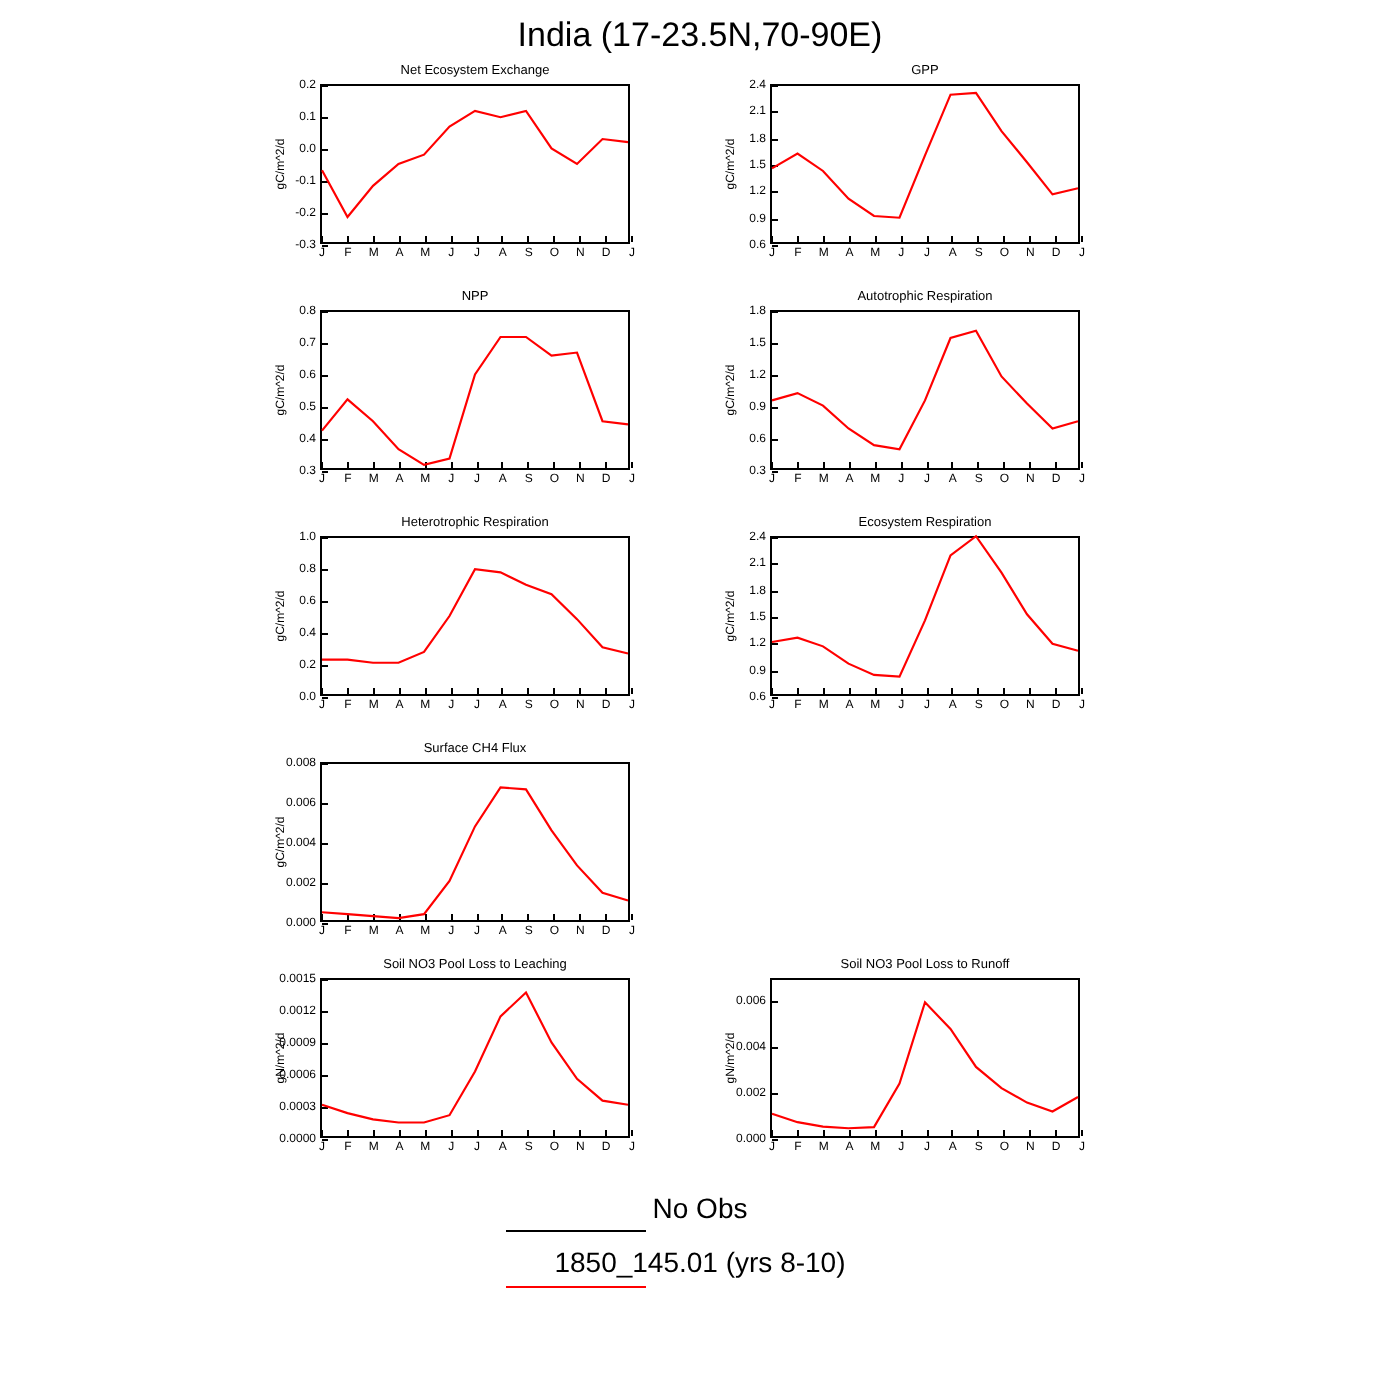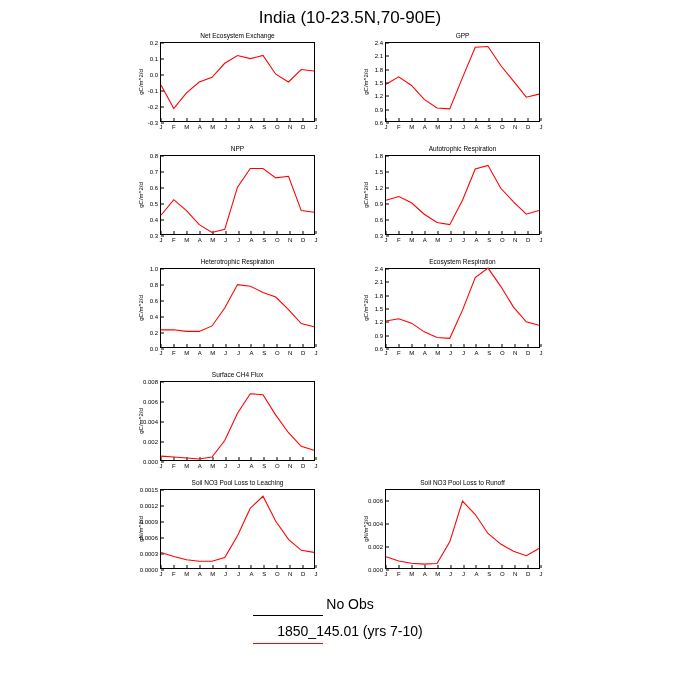--- a/index.html
+++ b/index.html
@@ -127,21 +127,21 @@
     left: 253px;
     top: 643px;
     width: 70px;
     height: 1.2px;
     background: #ff0000;
   }
 </style>
 </head>
 <body>
 
-<div id="page-title">India (10-23.5N,70-90E)</div>
+<div id="page-title">India (17-23.5N,70-90E)</div>
 
 <div id="panels">
     <div class="panel" style="left: 126px; top: 32px; width: 195px; height: 108px;">
       <div class="panel-title" style="left: 34px; width: 155px;">Net Ecosystem Exchange</div>
       <div class="ylabel" style="top: 50px;">gC/m^2/d</div>
       <div class="plot-area" style="width: 155px; height: 80px;">
         <div class="ytick" style="top: 80px;">-0.3</div>
         <div class="ytick-mark" style="top: 80px;"></div>
         <div class="ytick" style="top: 64px;">-0.2</div>
         <div class="ytick-mark" style="top: 64px;"></div>
@@ -555,14 +555,14 @@
         <div class="xtick-mark" style="left: 155px;"></div>
         <svg class="series-svg" viewBox="0 0 155 80" preserveAspectRatio="none">
           <path d="M0.00 68.57 L12.92 72.91 L25.83 75.20 L38.75 76.00 L51.67 75.43 L64.58 53.14 L77.50 11.43 L90.42 25.14 L103.33 44.57 L116.25 55.43 L129.17 62.86 L142.08 67.43 L155.00 60.00" fill="none" stroke="#ff0000" stroke-width="1.1"></path>
         </svg>
       </div>
     </div>
   </div>
 
 <div id="no-obs">No Obs</div>
 <div id="no-obs-line"></div>
-<div id="legend-label">1850_145.01 (yrs 7-10)</div>
+<div id="legend-label">1850_145.01 (yrs 8-10)</div>
 <div id="legend-line"></div>
 
 </body></html>

